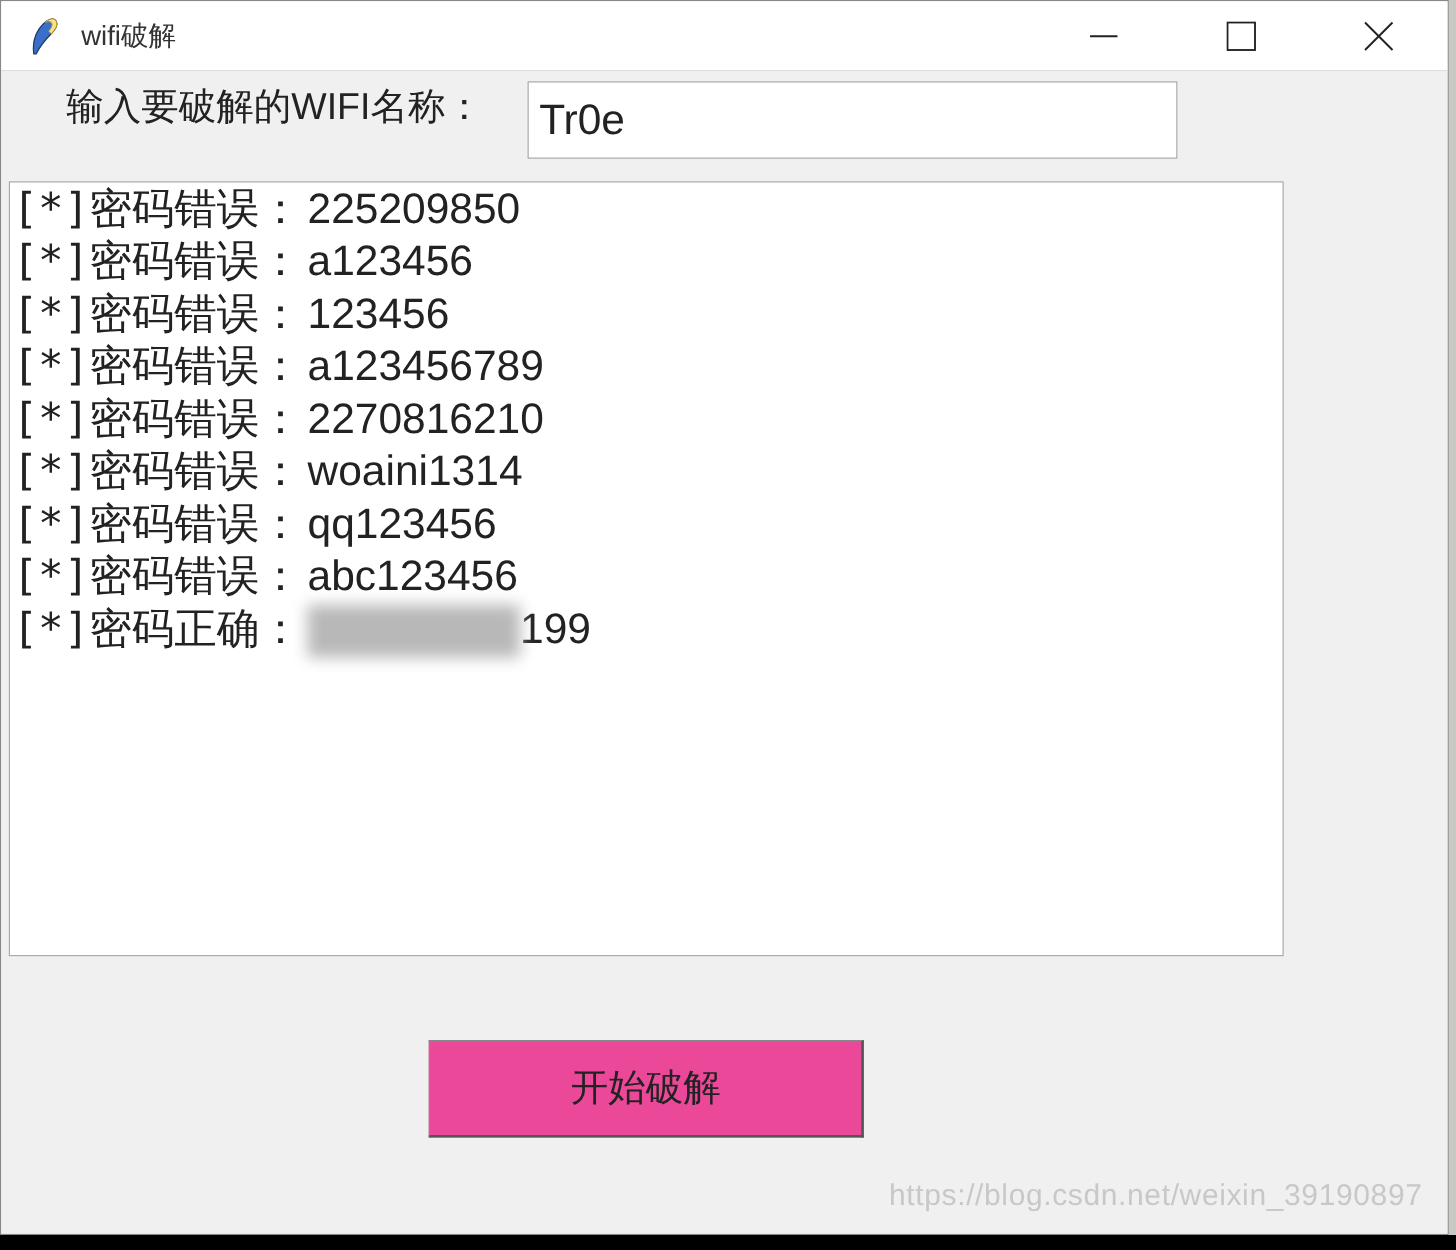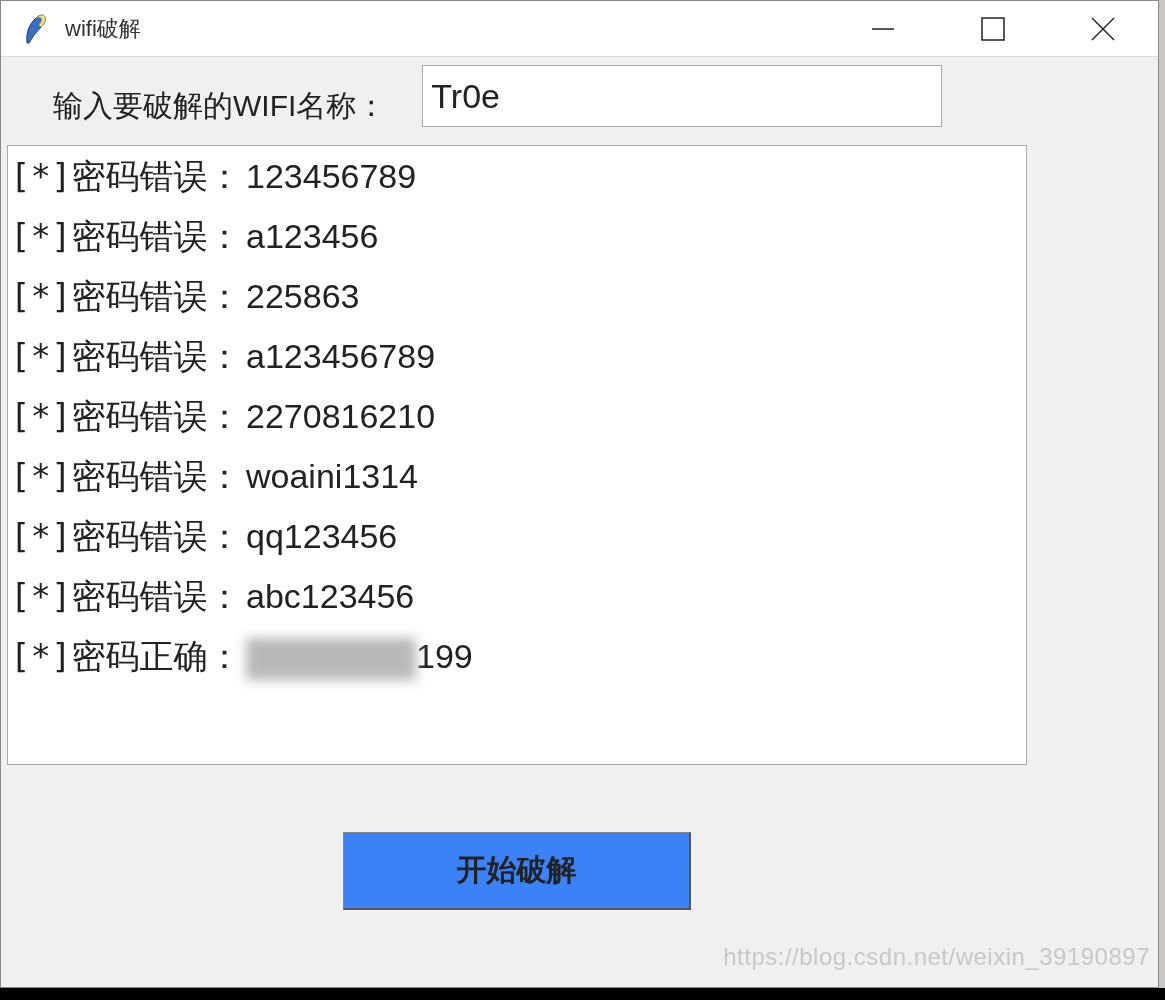--- a/index.html
+++ b/index.html
@@ -53,21 +53,21 @@
       color: #222;
     }
     .titlebar-btn svg { display: block; }
     .content {
       flex: 1;
       background: #f0f0f0;
       position: relative;
     }
     .input-row {
       display: flex;
-      align-items: flex-end;
+      align-items: flex-start;
       margin-top: 8px;
       padding: 0 0 12px 52px;
     }
     .input-label {
       font-size: 30px;
       color: #222;
       white-space: nowrap;
       padding-right: 8px;
     }
     .wifi-input {
@@ -88,21 +88,21 @@
       border: 1.5px solid #aaa;
       background: #fff;
       padding: 0px 2px;
       font-size: 34px;
       color: #222;
       overflow: hidden;
     }
     .output-line {
       display: flex;
       align-items: baseline;
-      line-height: 60px;
+      line-height: 42px;
       white-space: nowrap;
     }
     .output-prefix {
       font-family: Consolas, monospace;
       letter-spacing: 0;
     }
     .col-label {
       width: 236px;
       display: inline-block;
     }
@@ -118,34 +118,33 @@
       -webkit-filter: blur(6px);
       vertical-align: middle;
       margin-right: 0px;
     }
     .start-btn {
       position: absolute;
       left: 342px;
       top: 775px;
       width: 348px;
       height: 78px;
-      background: #3b82f6;
+      background: #ec4899;
       border-top: 1.5px solid #888;
       border-left: 1.5px solid #888;
       border-right: 2px solid #555;
       border-bottom: 2px solid #555;
       font-size: 30px;
       color: #222;
       cursor: pointer;
       font-family: "Microsoft YaHei", "SimSun", Arial, sans-serif;
-      font-weight: bold;
     }
     .watermark {
       position: absolute;
-      right: 8px;
+      right: 20px;
       bottom: 16px;
       font-size: 24px;
       color: rgba(150,150,150,0.45);
       letter-spacing: 0.5px;
       font-family: Arial, sans-serif;
     }
     .bottom-bar {
       position: absolute;
       left: 0;
       bottom: 0;
@@ -188,29 +187,29 @@
   <div class="content">
 
     <div class="input-row">
       <span class="input-label">输入要破解的WIFI名称：</span>
       <input class="wifi-input" type="text" value="Tr0e" style="">
     </div>
 
     <div class="output-box">
       <div class="output-line">
         <span class="col-label"><span class="output-prefix">[*]</span><span>密码错误：</span></span>
-        <span class="col-value">123456789</span>
+        <span class="col-value">225209850</span>
       </div>
       <div class="output-line">
         <span class="col-label"><span class="output-prefix">[*]</span><span>密码错误：</span></span>
         <span class="col-value">a123456</span>
       </div>
       <div class="output-line">
         <span class="col-label"><span class="output-prefix">[*]</span><span>密码错误：</span></span>
-        <span class="col-value">225863</span>
+        <span class="col-value">123456</span>
       </div>
       <div class="output-line">
         <span class="col-label"><span class="output-prefix">[*]</span><span>密码错误：</span></span>
         <span class="col-value">a123456789</span>
       </div>
       <div class="output-line">
         <span class="col-label"><span class="output-prefix">[*]</span><span>密码错误：</span></span>
         <span class="col-value">2270816210</span>
       </div>
       <div class="output-line">

